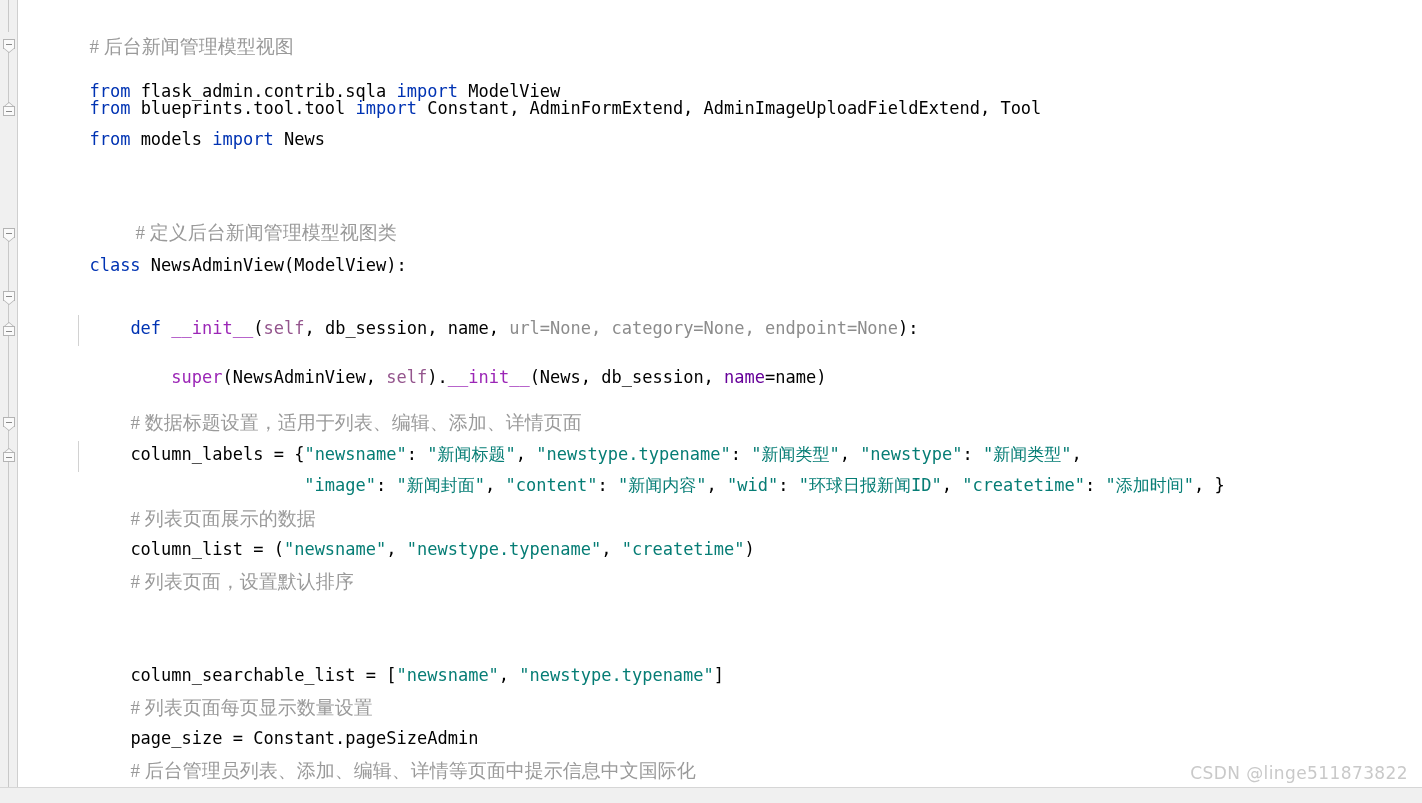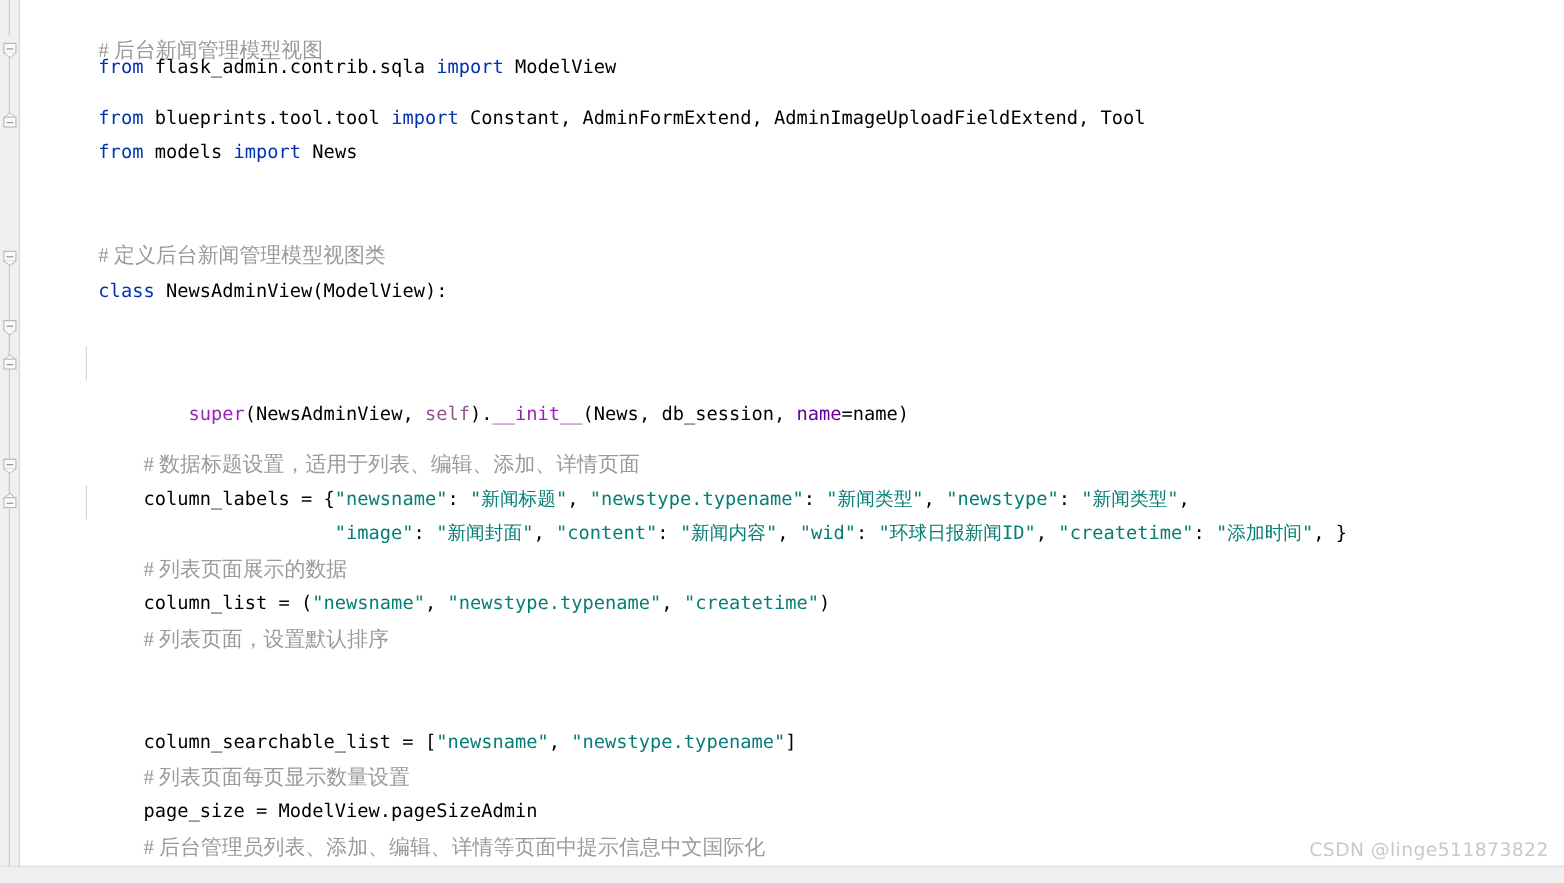--- a/index.html
+++ b/index.html
@@ -214,45 +214,48 @@
 
   <div class="code">
 
     <div class="indent-guide" style="left:60px;top:315px;height:31px;"></div>
     <div class="indent-guide" style="left:60px;top:441px;height:31px;"></div>
 
     <div class="line" style="top:0px;">
       <span class="txt"><span class="cmt"># 后台新闻管理模型视图</span></span>
     </div>
 
-    <div class="line" style="top:15px;">
+    <div class="line" style="top:45px;">
       <span class="txt"><span class="kw">from</span><span class="plain"> </span><span class="plain">flask_admin.contrib.sqla</span><span class="plain"> </span><span class="kw">import</span><span class="plain"> </span><span class="plain">ModelView</span></span>
     </div>
 
     <div class="line" style="top:62px;">
       <span class="txt"><span class="kw">from</span><span class="plain"> </span><span class="plain">blueprints.tool.tool</span><span class="plain"> </span><span class="kw">import</span><span class="plain"> </span><span class="plain">Constant, AdminFormExtend, AdminImageUploadFieldExtend, Tool</span></span>
     </div>
 
     <div class="line" style="top:93px;">
       <span class="txt"><span class="kw">from</span><span class="plain"> </span><span class="plain">models</span><span class="plain"> </span><span class="kw">import</span><span class="plain"> </span><span class="plain">News</span></span>
     </div>
 
     <div class="line" style="top:124px;"><span class="txt"></span></div>
     <div class="line" style="top:155px;"><span class="txt"></span></div>
 
-    <div class="line" style="top:186px;">
+    <div class="line" style="top:186px;padding-left:46px;">
       <span class="txt"><span class="cmt"># 定义后台新闻管理模型视图类</span></span>
     </div>
 
     <div class="line" style="top:219px;">
       <span class="txt"><span class="kw">class</span><span class="plain"> </span><span class="plain">NewsAdminView</span><span class="plain">(</span><span class="plain">ModelView</span><span class="plain">):</span></span>
     </div>
 
     <div class="line" style="top:250px;"><span class="txt"></span></div>
 
+    <div class="line" style="top:282px;">
+      <span class="txt"><span class="plain">    </span><span class="kw">def</span><span class="plain"> </span><span class="dunder">__init__</span><span class="plain">(</span><span class="selfk">self</span><span class="plain">, db_session, name, </span><span class="dim">url=None, category=None, endpoint=None</span><span class="plain">):</span></span>
+    </div>
 
     <div class="line" style="top:331px;">
       <span class="txt"><span class="plain">        </span><span class="dunder">super</span><span class="plain">(</span><span class="plain">NewsAdminView</span><span class="plain">, </span><span class="selfk">self</span><span class="plain">).</span><span class="dunder">__init__</span><span class="plain">(News, db_session, </span><span class="kwarg">name</span><span class="plain">=name)</span></span>
     </div>
 
     <div class="line" style="top:344px;"><span class="txt"></span></div>
 
     <div class="line" style="top:376px;">
       <span class="txt"><span class="plain">    </span><span class="cmt"># 数据标题设置，适用于列表、编辑、添加、详情页面</span></span>
     </div>
@@ -284,21 +287,21 @@
 
     <div class="line" style="top:629px;">
       <span class="txt"><span class="plain">    </span><span class="plain">column_searchable_list</span><span class="plain"> = [</span><span class="str">"newsname"</span><span class="plain">, </span><span class="str">"newstype.typename"</span><span class="plain">]</span></span>
     </div>
 
     <div class="line" style="top:661px;">
       <span class="txt"><span class="plain">    </span><span class="cmt"># 列表页面每页显示数量设置</span></span>
     </div>
 
     <div class="line" style="top:692px;">
-      <span class="txt"><span class="plain">    </span><span class="plain">page_size</span><span class="plain"> = </span><span class="plain">ModelView.pageSizeAdmin</span></span>
+      <span class="txt"><span class="plain">    </span><span class="plain">page_size</span><span class="plain"> = </span><span class="plain">Constant.pageSizeAdmin</span></span>
     </div>
 
     <div class="line" style="top:724px;">
       <span class="txt"><span class="plain">    </span><span class="cmt"># 后台管理员列表、添加、编辑、详情等页面中提示信息中文国际化</span></span>
     </div>
 
     <div class="line" style="top:755px;">
       <span class="txt"><span class="plain">    </span><span class="plain">form_base_class</span><span class="plain"> = </span><span class="plain">AdminFormExtend</span></span>
     </div>
 

